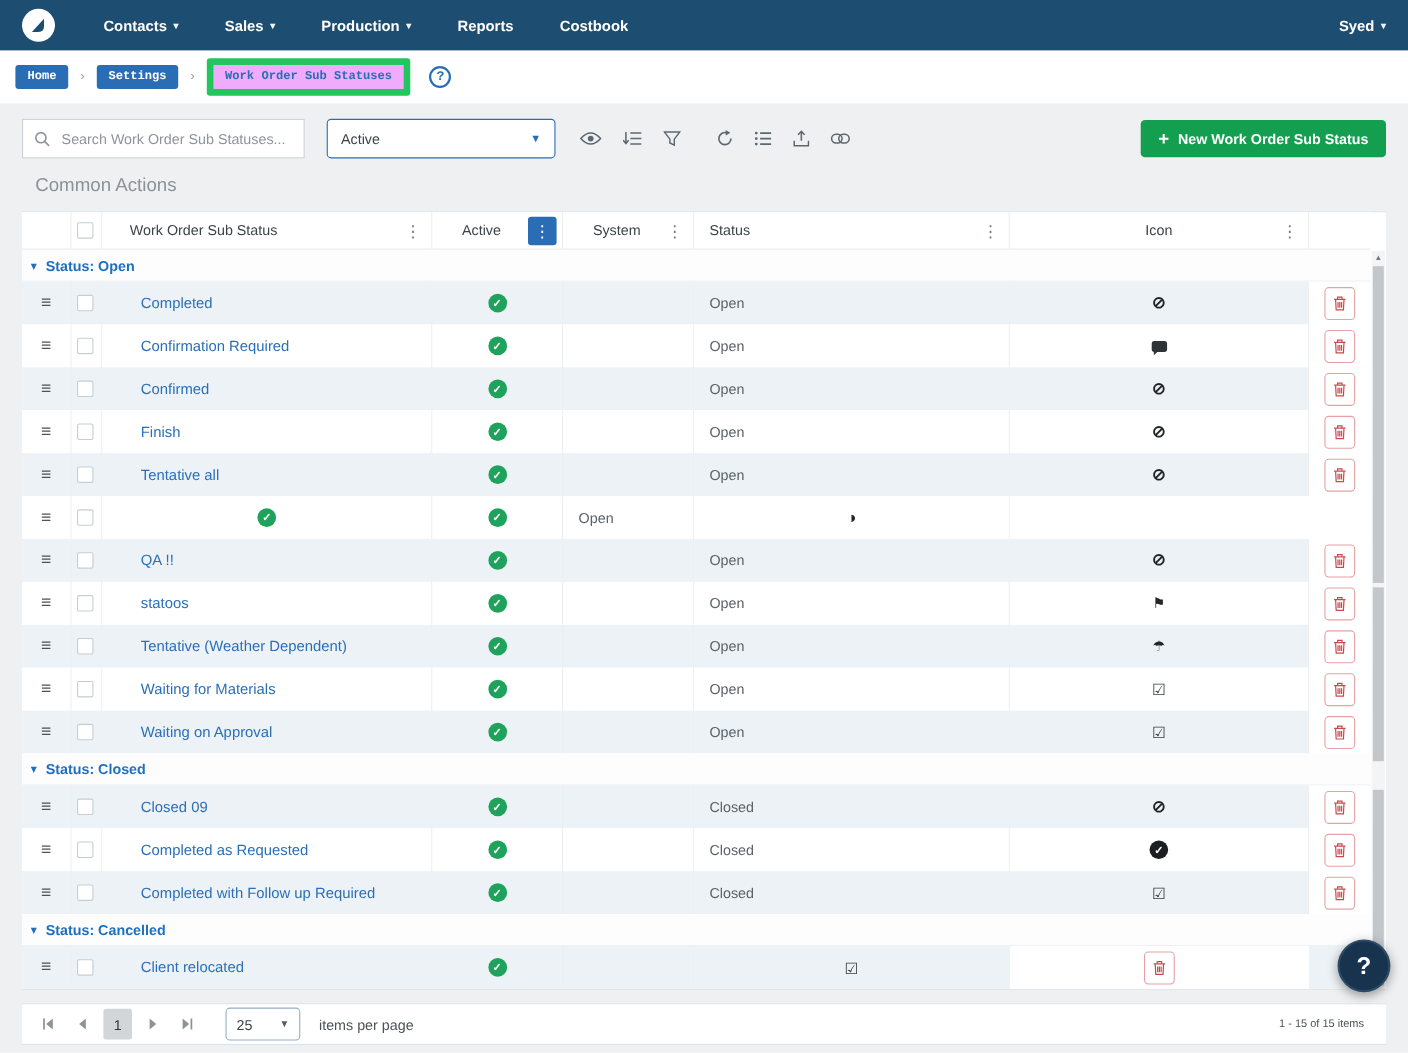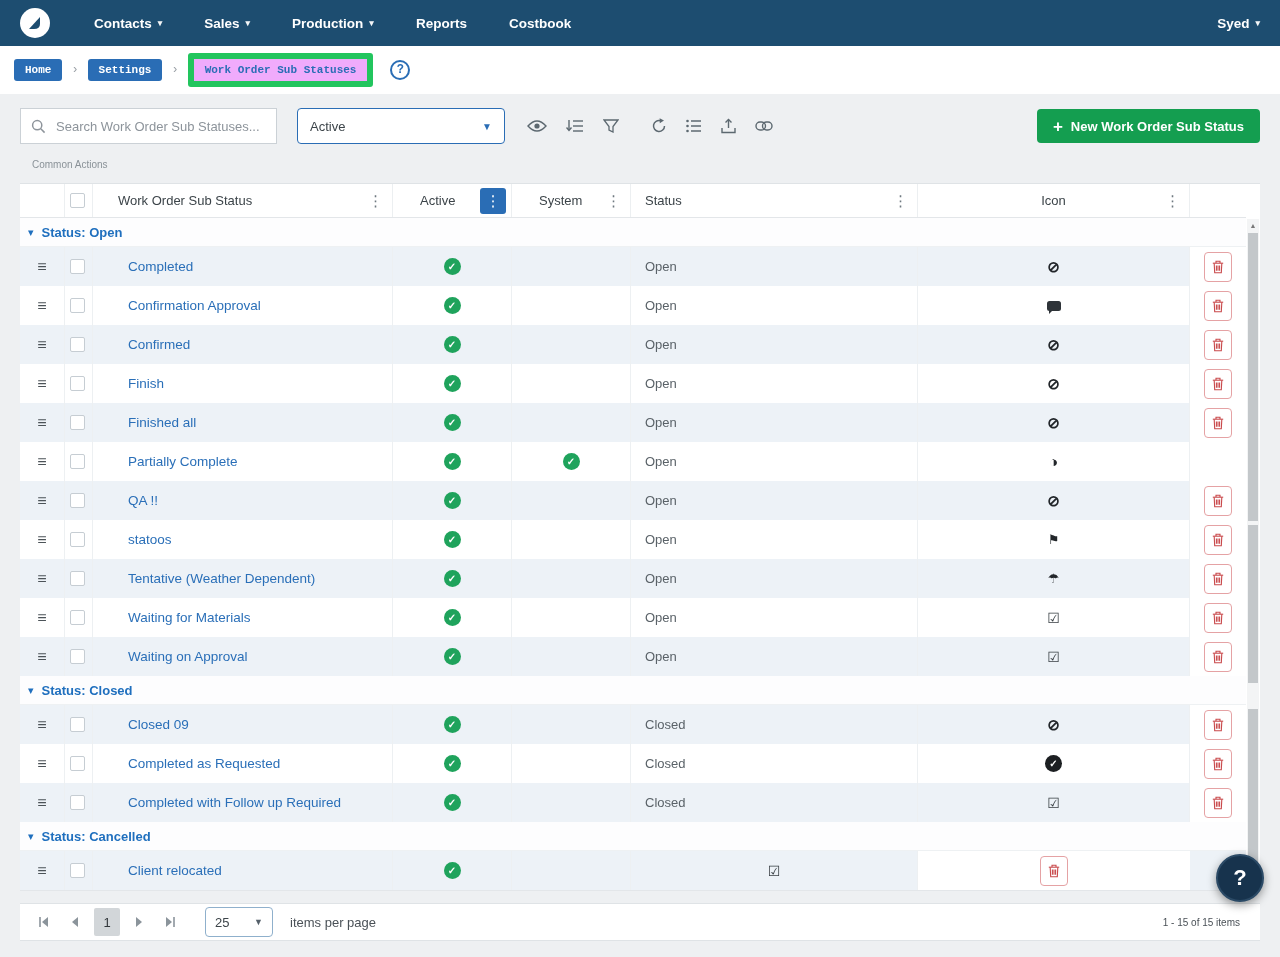--- a/index.html
+++ b/index.html
@@ -28,21 +28,21 @@
   .search-box { width:257px; height:36px; background:#fff; border:1px solid #cbd1d6; border-radius:0; display:flex; align-items:center; padding:0 10px; gap:8px; }
   .search-box input { border:none; outline:none; flex:1; font-size:13px; color:#333; font-family:inherit; background:transparent; }
   .search-box input::placeholder { color:#8d949b; }
   .dropdown { margin-left:20px; width:208px; height:36px; border:1px solid #2a6db5; border-radius:4px; background:#fff; display:flex; align-items:center; padding:0 12px; font-size:13px; color:#3c4449; cursor:pointer; }
   .dropdown .dd-caret { margin-left:auto; color:#2a6db5; font-size:10px; }
   .tb-icons { display:flex; gap:19px; margin-left:22px; align-items:center; }
   .tb-icons .tbi { cursor:pointer; display:flex; align-items:center; }
   .tb-icons.second { margin-left:32px; }
   .new-btn { margin-left:auto; height:34px; background:#149e50; color:#fff; border:none; border-radius:4px; font-size:13px; font-weight:600; display:flex; align-items:center; gap:8px; padding:0 16px; font-family:inherit; cursor:pointer; }
   .new-btn .plus { font-size:17px; font-weight:600; line-height:1; }
-  .common-actions { color:#8a9298; font-size:10px; padding:15px 12px 13px; cursor:pointer; width:fit-content; }
+  .common-actions { color:#8a9298; font-size:17px; padding:15px 12px 13px; cursor:pointer; width:fit-content; }
   
   .grid { position:relative; background:#fff; width:1240px; border-top:1px solid #dfe3e6; border-bottom:1px solid #e3e6e9; padding-right:14px; }
   .grid-header, .grid-row { display:grid; grid-template-columns:45px 28px 300px 119px 119px 287px 272px 56px; }
   .grid-header { height:34px; background:#fff; border-bottom:1px solid #e3e6e9; }
   .hcell { font-size:13px; color:#3c4449; display:flex; align-items:center; height:100%; border-right:1px solid #eceff1; }
   .hcell.last { border-right:none; }
   .dots { margin-left:auto; color:#6f7980; font-size:15px; padding:0 9px; cursor:pointer; user-select:none; }
   .dots-active { margin-left:auto; margin-right:5px; background:#2a6db5; color:#fff; width:26px; height:26px; border-radius:3px; display:flex; align-items:center; justify-content:center; font-size:15px; cursor:pointer; }
   .h-name { padding-left:25px;gap:16px; }
   .h-active, .h-system { padding-left:27px; }
@@ -288,21 +288,21 @@
           </div>
         </div>
         <div class="grid-row">
           <div class="cell c-drag">
             <span class="drag">≡</span>
           </div>
           <div class="cell c-cb">
             <span class="cb"></span>
           </div>
           <div class="cell c-name">
-            <a class="row-link" href="#">Confirmation Approval</a>
+            <a class="row-link" href="#">Confirmation Required</a>
           </div>
           <div class="cell c-center">
             <span class="badge">✓</span>
           </div>
           <div class="cell c-center"></div>
           <div class="cell c-status">Open</div>
           <div class="cell c-center">
             <span class="i-chat"></span>
           </div>
           <div class="cell c-action">
@@ -381,21 +381,21 @@
           </div>
         </div>
         <div class="grid-row tint">
           <div class="cell c-drag">
             <span class="drag">≡</span>
           </div>
           <div class="cell c-cb">
             <span class="cb"></span>
           </div>
           <div class="cell c-name">
-            <a class="row-link" href="#">Finished all</a>
+            <a class="row-link" href="#">Tentative all</a>
           </div>
           <div class="cell c-center">
             <span class="badge">✓</span>
           </div>
           <div class="cell c-center"></div>
           <div class="cell c-status">Open</div>
           <div class="cell c-center">
             <span class="glyph g-ban">⊘</span>
           </div>
           <div class="cell c-action">
@@ -410,23 +410,20 @@
               </svg>
             </button>
           </div>
         </div>
         <div class="grid-row">
           <div class="cell c-drag">
             <span class="drag">≡</span>
           </div>
           <div class="cell c-cb">
             <span class="cb"></span>
-          </div>
-          <div class="cell c-name">
-            <a class="row-link" href="#">Partially Complete</a>
           </div>
           <div class="cell c-center">
             <span class="badge">✓</span>
           </div>
           <div class="cell c-center">
             <span class="badge">✓</span>
           </div>
           <div class="cell c-status">Open</div>
           <div class="cell c-center">
             <span class="glyph g-half-circle">◑</span>

